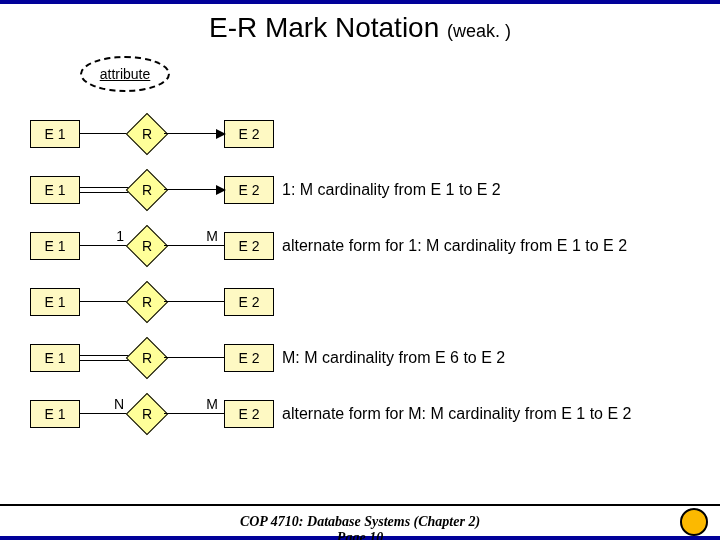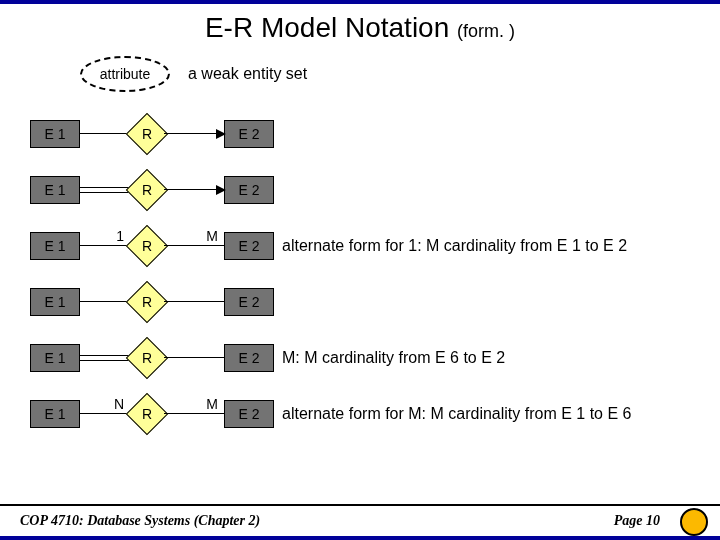--- a/index.html
+++ b/index.html
@@ -2,58 +2,57 @@
 <html><head>
 <meta charset="utf-8">
 <style>
   * { box-sizing: border-box; margin: 0; padding: 0; }
   body { width: 720px; height: 540px; font-family: Arial, sans-serif; background: #fff; position: relative; overflow: hidden; }
   .top-bar { height: 4px; background: #000099; width: 100%; }
   .title { text-align: center; font-size: 28px; margin-top: 8px; font-weight: normal; }
   .title-cont { font-size: 18px; }
   .content { padding: 12px 0 0 30px; }
   .attr-row { display: flex; align-items: center; gap: 18px; margin-bottom: 14px; margin-left: 50px; }
-  .attr-ellipse { width: 90px; height: 36px; border: 2px dashed #000; border-radius: 50%; display: flex; align-items: center; justify-content: center; font-size: 14px; }
+  .attr-ellipse { width: 90px; height: 36px; border: 2px dashed #000; border-radius: 50%; display: flex; align-items: center; justify-content: center; font-size: 14px; text-decoration: underline; }
   .attr-desc { font-size: 16px; line-height: 1.25; }
   .row { display: flex; align-items: center; height: 56px; gap: 0; }
-  .ebox { width: 50px; height: 28px; background: #737373; border: 1.5px solid #000; display: flex; align-items: center; justify-content: center; font-size: 14px; flex-shrink: 0; }
+  .ebox { width: 50px; height: 28px; background: #fef9c3; border: 1.5px solid #000; display: flex; align-items: center; justify-content: center; font-size: 14px; flex-shrink: 0; }
   .line-left, .line-right { height: 2px; border-top: 1.5px solid #000; flex-shrink: 0; position: relative; }
   .line-left { width: 50px; }
   .line-right { width: 60px; }
   .double-line { border-top: none; height: 6px; display:flex; flex-direction:column; justify-content:space-between;}
   .double-line::before, .double-line::after { content:''; display:block; border-top:1.5px solid #000; }
   .label-above { position:absolute; top:-18px; right:6px; font-size:14px; }
   .arrowhead { position:absolute; right:-2px; top:-5px; width:0; height:0; border-top:5px solid transparent; border-bottom:5px solid transparent; border-left:10px solid #000; }
   .diamond { width: 30px; height: 30px; background: #ffff99; border: 1.5px solid #000; transform: rotate(45deg); display:flex; align-items:center; justify-content:center; flex-shrink:0; margin: 0 2px; }
   .diamond span { transform: rotate(-45deg); font-size:14px; }
   .desc { font-size: 16px; margin-left: 8px; }
-  .footer { position:absolute; bottom:0; left:0; right:0; height:36px; border-top:2px solid #000; border-bottom:4px solid #000099; display:flex; align-items:center; padding: 8px 20px; font-size:14px; font-style:italic; font-family: 'Times New Roman', serif; font-weight:bold; }
+  .footer { position:absolute; bottom:0; left:0; right:0; height:36px; border-top:2px solid #000; border-bottom:4px solid #000099; display:flex; align-items:center; padding: 8px 20px; font-size:14px; font-style:italic; font-family: 'Times New Roman', serif; font-weight:bold;flex-direction:column; }
   .footer .left { flex:1; }
   .footer .mid { flex:0 0 auto; margin:0 40px; }
   .footer .right { flex:0 0 auto; margin-right: 60px; }
   .footer .logo { width:28px; height:28px; border-radius:50%; background:#fcb900; border:2px solid #000; position:absolute; right:12px; top:2px; }
 </style>
 </head>
 <body>
 
 <div class="top-bar"></div>
 
 <h1 class="title">
-  <span>E-R Model Notation</span>
-  <span class="title-cont">(form. )</span>
+  <span>E-R Mark Notation</span>
+  <span class="title-cont">(weak. )</span>
 </h1>
 
 <div class="content">
 
   <div class="attr-row">
     <div class="attr-ellipse">
       <span>attribute</span>
     </div>
     <div class="attr-desc">
-      <div>a weak entity set</div>
     </div>
   </div>
 
   <div id="rows-container">
       <div class="row">
         <div class="ebox">E 1</div>
         <div class="line-left"></div>
         <div class="diamond">
           <span>R</span>
         </div>
@@ -65,20 +64,21 @@
       <div class="row">
         <div class="ebox">E 1</div>
         <div class="line-left double-line"></div>
         <div class="diamond">
           <span>R</span>
         </div>
         <div class="line-right">
           <span class="arrowhead"></span>
         </div>
         <div class="ebox">E 2</div>
+        <div class="desc">1: M cardinality from E 1 to E 2</div>
       </div>
       <div class="row">
         <div class="ebox">E 1</div>
         <div class="line-left">
           <span class="label-above">1</span>
         </div>
         <div class="diamond">
           <span>R</span>
         </div>
         <div class="line-right">
@@ -111,21 +111,21 @@
         <div class="line-left">
           <span class="label-above">N</span>
         </div>
         <div class="diamond">
           <span>R</span>
         </div>
         <div class="line-right">
           <span class="label-above">M</span>
         </div>
         <div class="ebox">E 2</div>
-        <div class="desc">alternate form for M: M cardinality from E 1 to E 6</div>
+        <div class="desc">alternate form for M: M cardinality from E 1 to E 2</div>
       </div>
     </div>
 
 </div>
 
 <div class="footer">
   <span class="left">COP 4710: Database Systems (Chapter 2)</span>
   <span class="mid">Page 10</span>
   <span class="logo"></span>
 </div>

